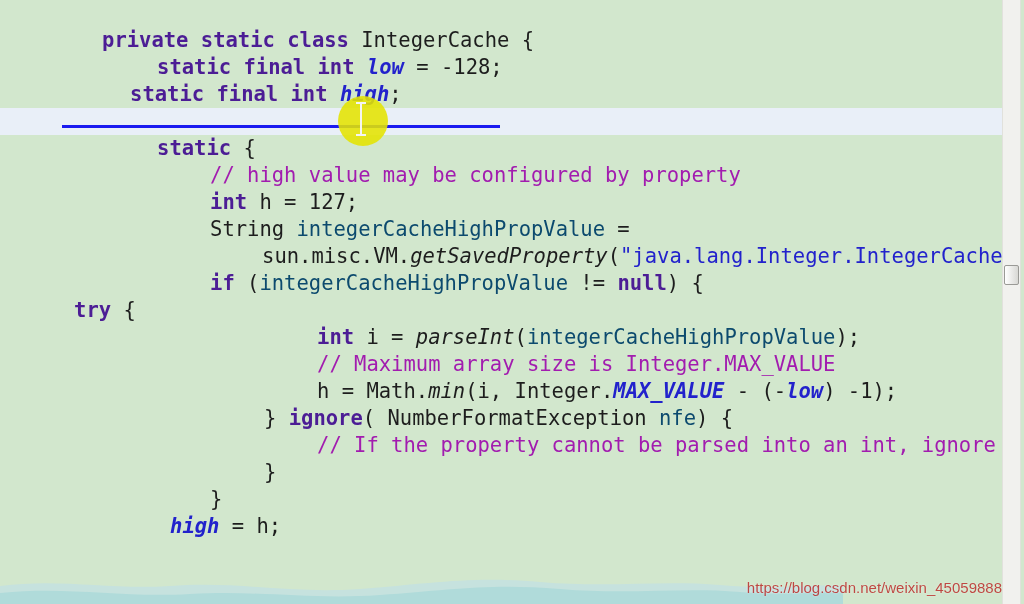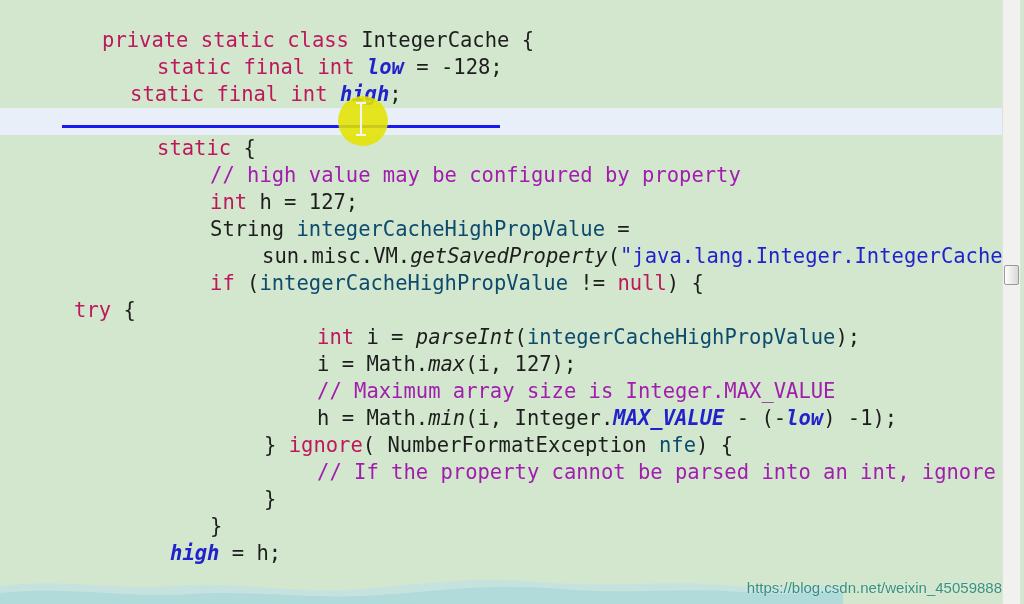--- a/index.html
+++ b/index.html
@@ -44,21 +44,21 @@
     font-size: 20.5px;
     letter-spacing: 0px;
     color: #1d1d1d;
   }
   .line.active {
     background: #e9eff8;
     width: 1004px;
   }
 
   
-  .kw   { color: #be185d; font-weight: normal; }
+  .kw   { color: #4c1d95; font-weight: bold; }
   .typ  { color: #1d1d1d; }
   .fld  { color: #2222cc; font-style: italic; font-weight: bold; }
   .cfld { color: #2222cc; font-style: italic; font-weight: bold; }
   .num  { color: #1d1d1d; }
   .str  { color: #2222cc; }
   .cmt  { color: #a21caf; }
   .mth  { color: #1d1d1d; font-style: italic; }
   .var  { color: #0c4a6e; }
   .pln  { color: #1d1d1d; }
 
@@ -130,21 +130,21 @@
     cursor: pointer;
   }
 
   
   #watermark {
     position: absolute;
     right: 22px;
     bottom: 8px;
     font-family: "Liberation Sans", sans-serif;
     font-size: 15px;
-    color: #0f766e;
+    color: #b91c1c;
     opacity: 0.78;
     text-shadow: 0 0 2px rgba(255,255,255,0.6);
     white-space: nowrap;
     pointer-events: none;
   }
 </style>
 </head>
 <body>
 
 <div id="app">
@@ -192,23 +192,20 @@
     </div>
 
     <div class="line" style="">
       <span class="kw">try</span><span class="pln"> {</span>
     </div>
 
     <div class="line" style="padding-left:243px">
       <span class="kw">int</span><span class="pln"> i = </span><span class="mth">parseInt</span><span class="pln">(</span><span class="var">integerCacheHighPropValue</span><span class="pln">);</span>
     </div>
 
-    <div class="line" style="padding-left:243px">
-      <span class="pln">i = </span><span class="typ">Math</span><span class="pln">.</span><span class="mth">max</span><span class="pln">(i, </span><span class="num">127</span><span class="pln">);</span>
-    </div>
 
     <div class="line" style="padding-left:243px">
       <span class="cmt">// Maximum array size is Integer.MAX_VALUE</span>
     </div>
 
     <div class="line" style="padding-left:243px">
       <span class="pln">h = </span><span class="typ">Math</span><span class="pln">.</span><span class="mth">min</span><span class="pln">(i, </span><span class="typ">Integer</span><span class="pln">.</span><span class="cfld">MAX_VALUE</span><span class="pln"> - (-</span><span class="fld">low</span><span class="pln">) -</span><span class="num">1</span><span class="pln">);</span>
     </div>
 
     <div class="line" style="padding-left:190px">

